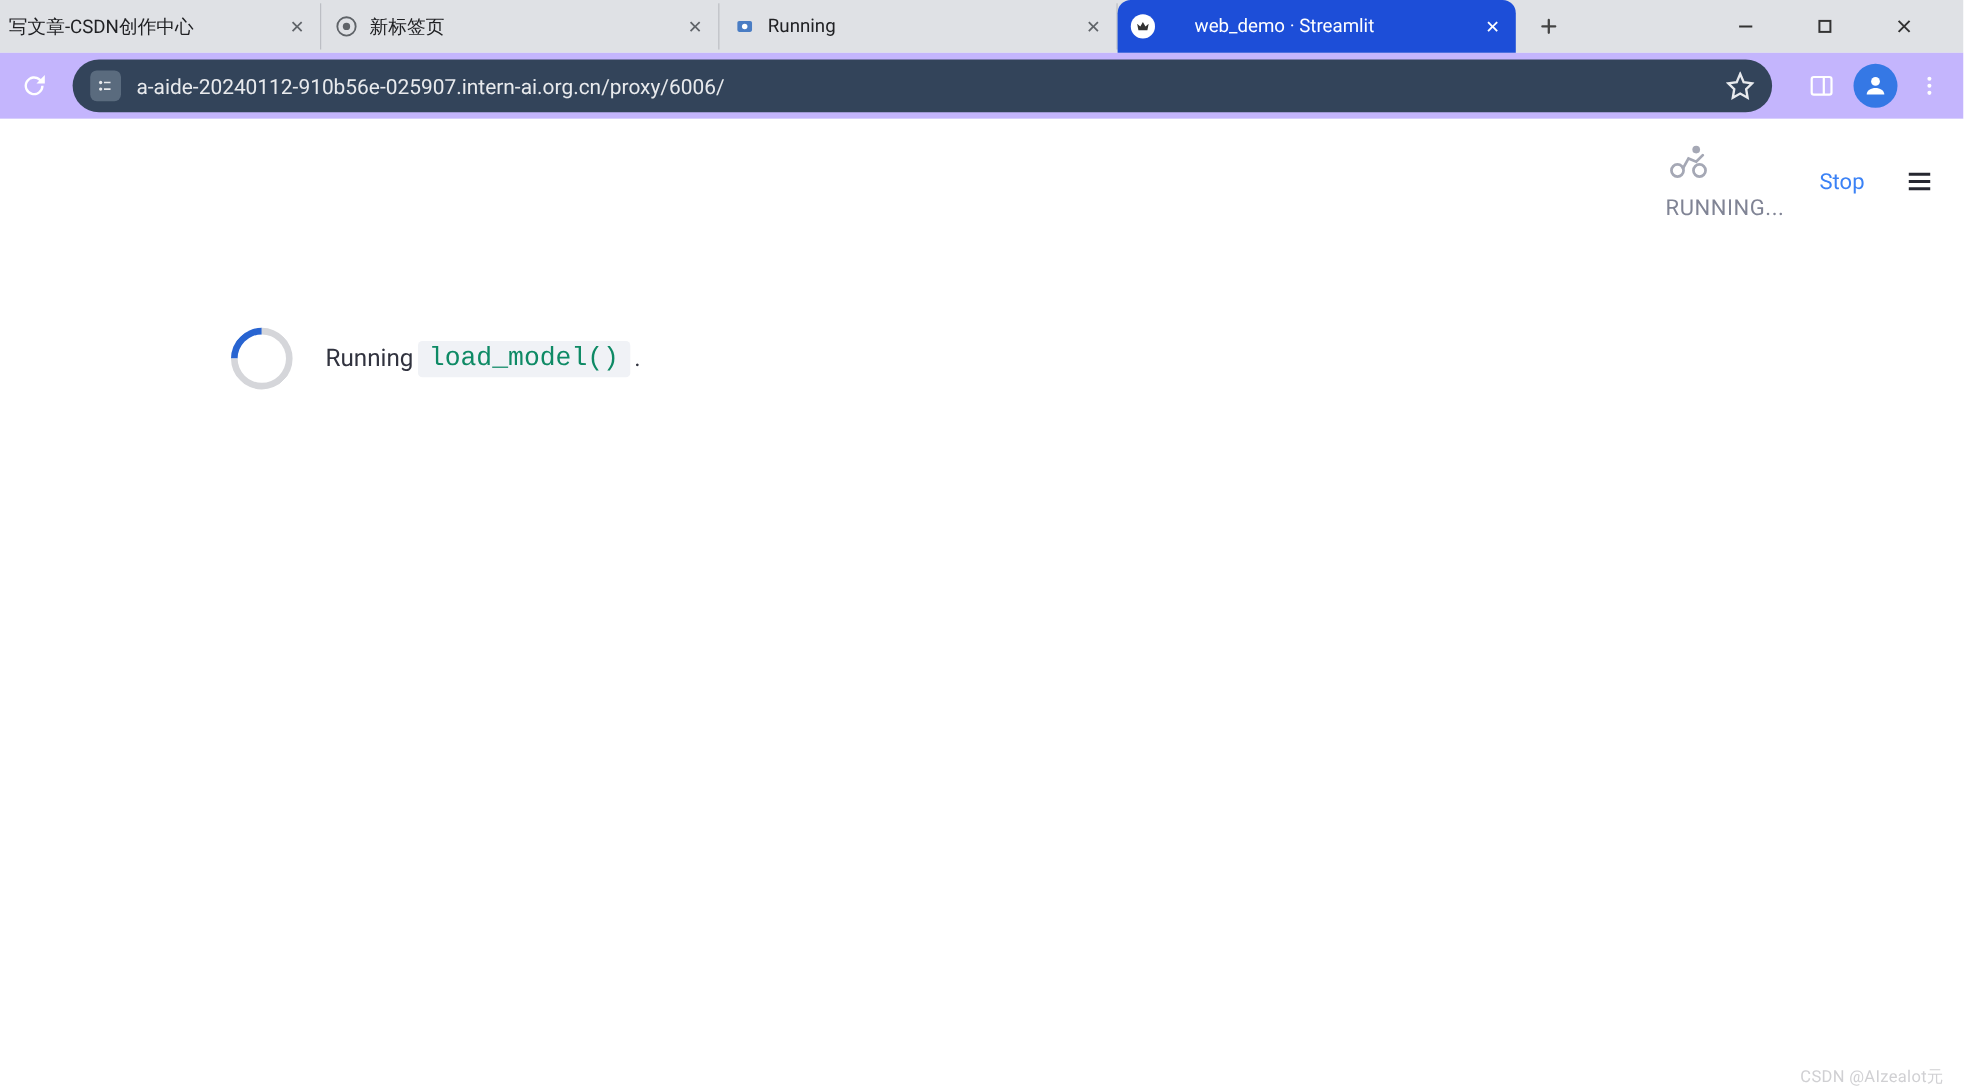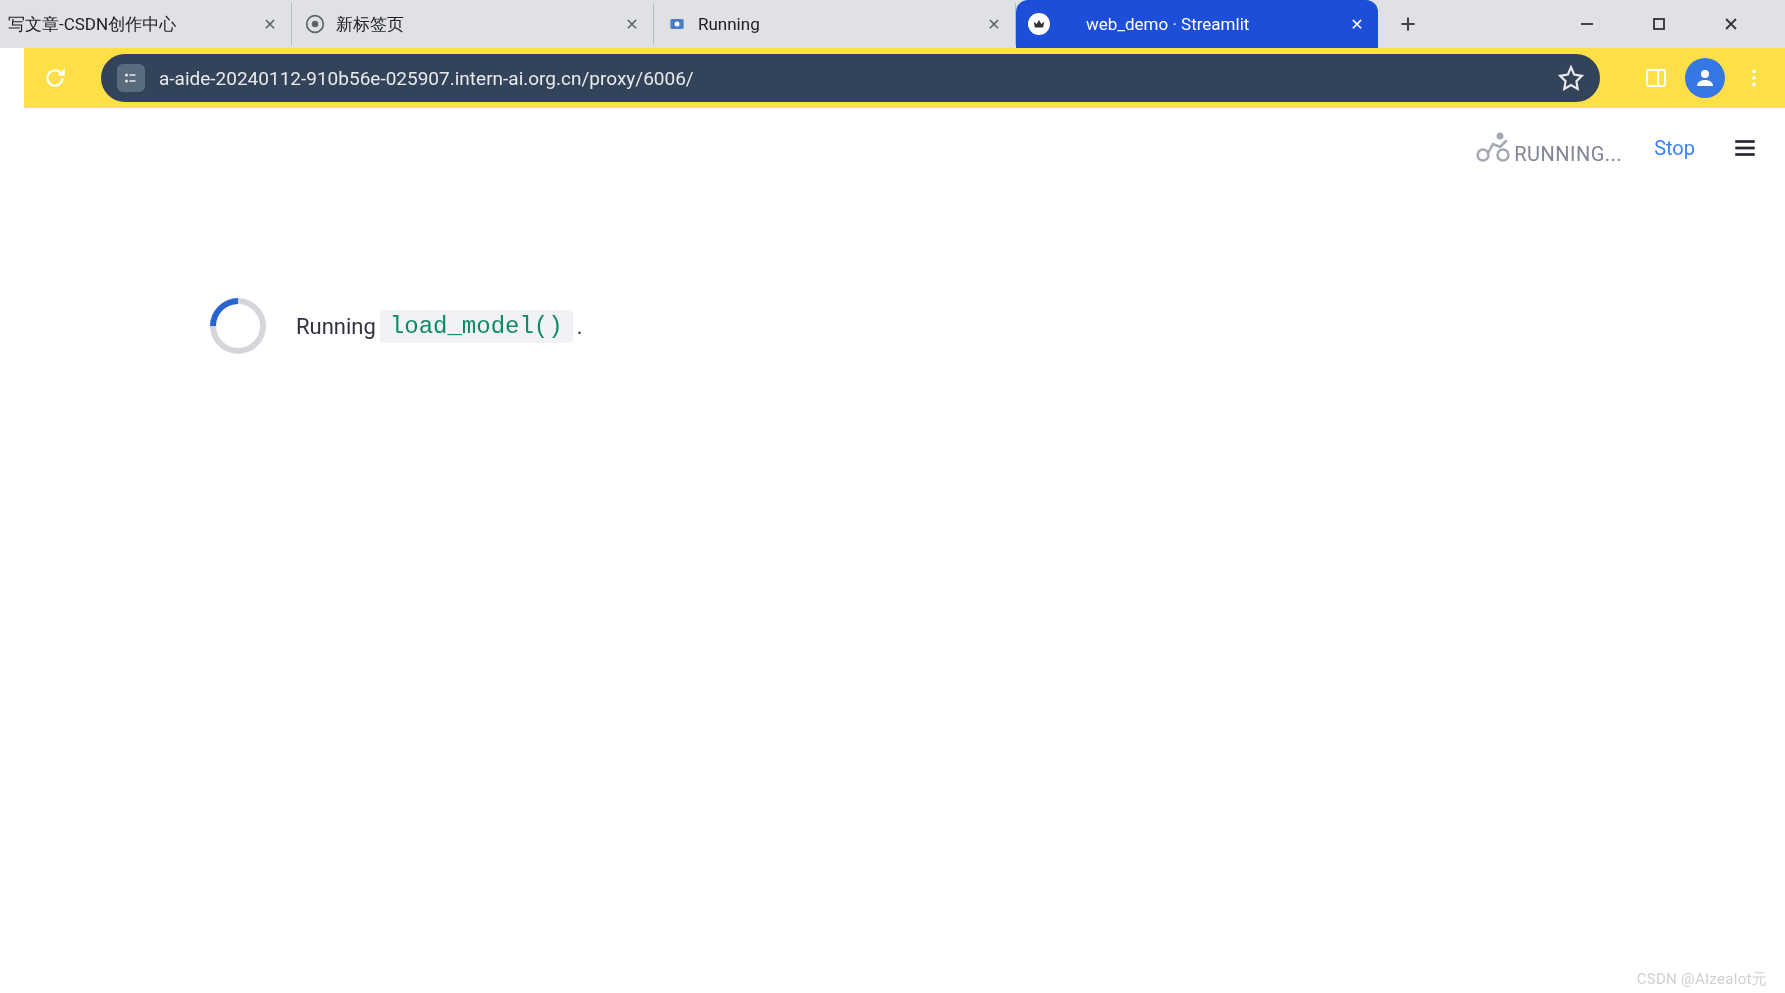--- a/index.html
+++ b/index.html
@@ -91,26 +91,25 @@
     .window-controls .wc {
       width: 44px;
       height: 40px;
       display: flex;
       align-items: center;
       justify-content: center;
       cursor: pointer;
     }
     .toolbar {
       height: 60px;
-      background: #fde047;
+      background: #c4b5fd;
       display: flex;
       align-items: center;
       padding: 0 12px;
-      gap: 27px;
-      margin-left: 24px;
+      gap: 16px;
     }
     .reload-btn {
       width: 38px;
       height: 38px;
       display: flex;
       align-items: center;
       justify-content: center;
       color: #fff;
       cursor: pointer;
     }
@@ -180,22 +179,24 @@
     .streamlit-header {
       position: absolute;
       top: 22px;
       right: 22px;
       display: flex;
       align-items: center;
       gap: 20px;
     }
     .running-indicator {
       display: flex;
-      align-items: flex-end;
+      align-items: flex-start;
+      gap: 10px;
       color: #808495;
+      flex-direction: column;
     }
     .running-text {
       font-size: 20px;
       color: #808495;
       letter-spacing: 0.5px;
     }
     .stop-btn {
       font-size: 20px;
       color: #3b82f6;
       cursor: pointer;

